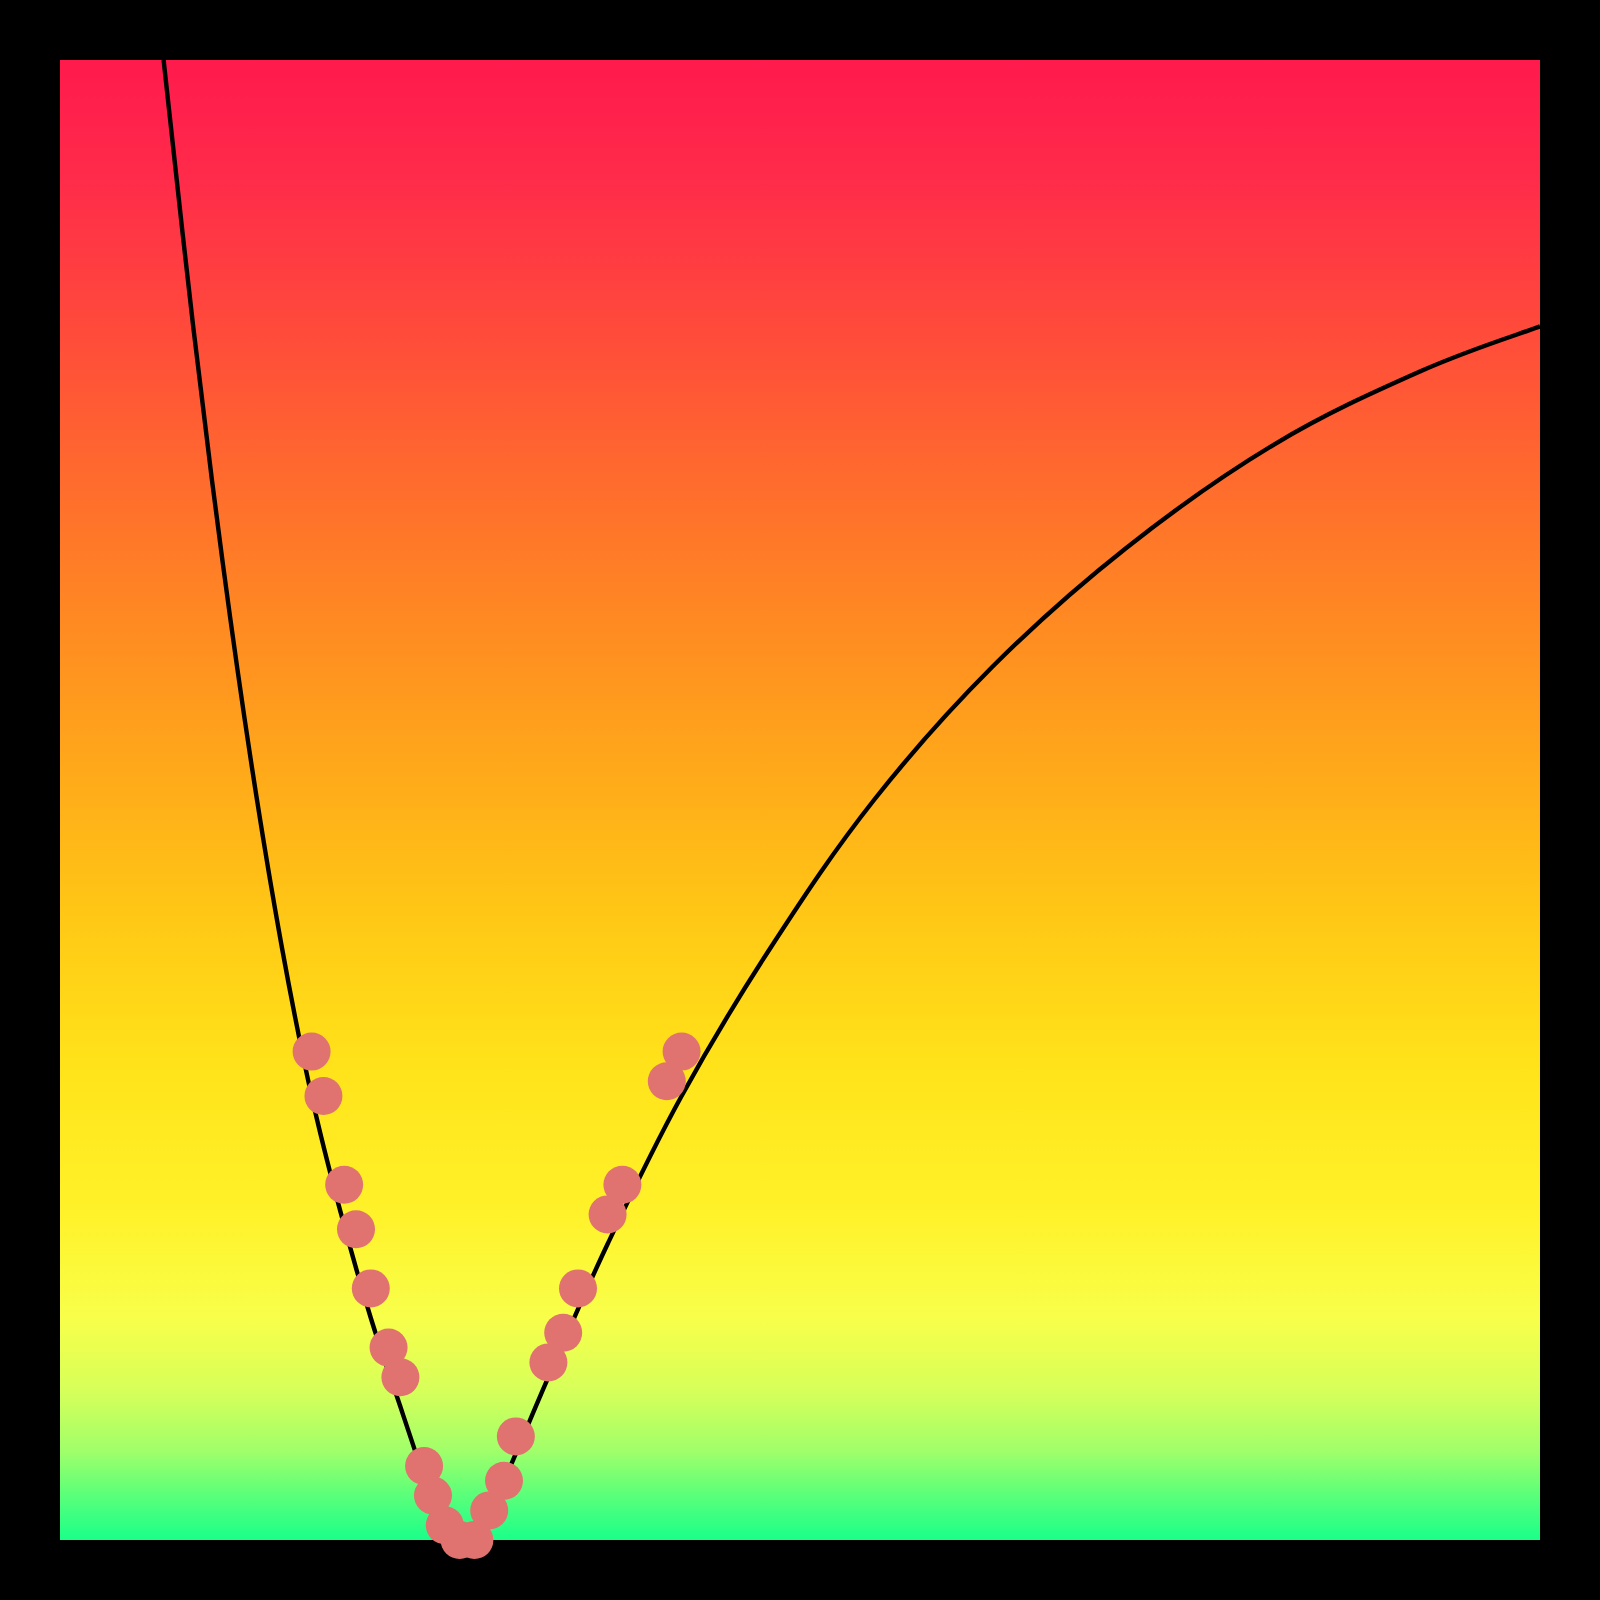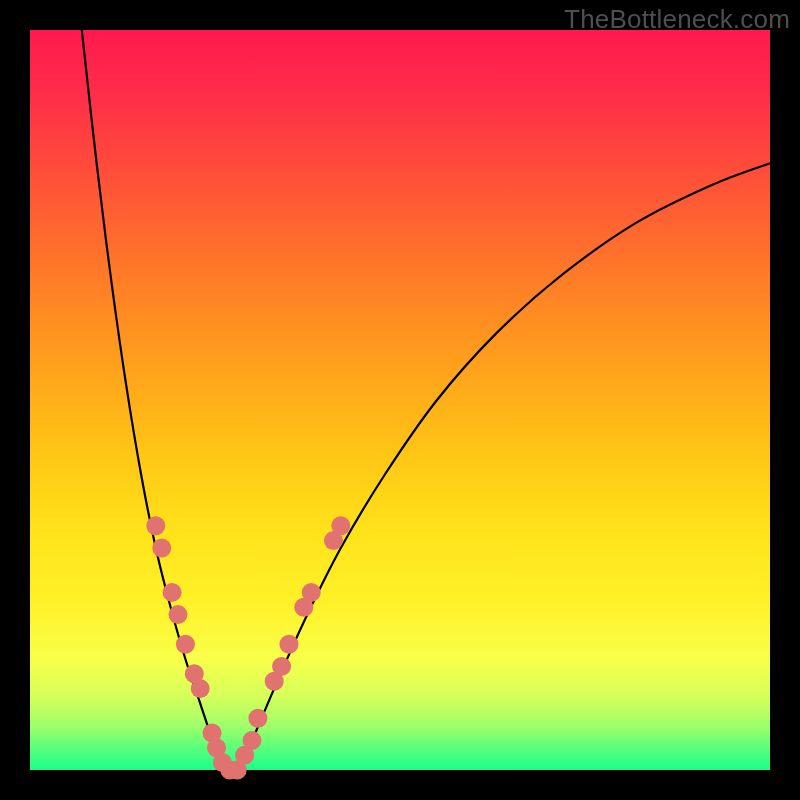--- a/index.html
+++ b/index.html
@@ -67,21 +67,20 @@
   }
   .dot {
     fill: #e0736f;
     stroke: none;
   }
 </style>
 </head>
 <body>
 
 <div class="frame">
-  <div class="watermark">TheBottleneck.com</div>
   <div class="plot-area">
     <svg class="curves" viewBox="0 0 740 740" preserveAspectRatio="none">
       <path id="left-branch" class="curve" d="M 51.80 0.00 C 54.46 23.98, 61.27 87.91, 66.60 133.20 C 71.93 178.49, 76.07 211.64, 81.40 251.60 C 86.73 291.56, 90.87 320.57, 96.20 355.20 C 101.53 389.83, 105.67 414.70, 111.00 444.00 C 116.33 473.30, 120.47 494.02, 125.80 518.00 C 131.13 541.98, 135.27 557.22, 140.60 577.20 C 145.93 597.18, 150.07 611.68, 155.40 629.00 C 160.73 646.32, 164.87 657.42, 170.20 673.40 C 175.53 689.38, 181.00 705.81, 185.00 717.80 C 189.00 729.79, 191.07 736.00, 192.40 740.00"></path>
       <path id="right-branch" class="curve" d="M 207.20 740.00 C 209.86 734.67, 215.34 725.05, 222.00 710.40 C 228.66 695.75, 234.88 679.91, 244.20 658.60 C 253.52 637.29, 261.81 617.31, 273.80 592.00 C 285.79 566.69, 296.15 544.64, 310.80 518.00 C 325.45 491.36, 337.88 470.64, 355.20 444.00 C 372.52 417.36, 387.02 395.31, 407.00 370.00 C 426.98 344.69, 443.56 326.04, 466.20 303.40 C 488.84 280.76, 507.49 264.18, 532.80 244.20 C 558.11 224.22, 580.16 208.38, 606.80 192.40 C 633.44 176.42, 656.82 166.06, 680.80 155.40 C 704.78 144.74, 729.34 137.20, 740.00 133.20"></path>
       <g id="dots">
           <circle cx="125.80" cy="495.80" r="9.5" class="dot"></circle>
           <circle cx="131.72" cy="518.00" r="9.5" class="dot"></circle>
           <circle cx="142.08" cy="562.40" r="9.5" class="dot"></circle>
           <circle cx="148.00" cy="584.60" r="9.5" class="dot"></circle>
           <circle cx="155.40" cy="614.20" r="9.5" class="dot"></circle>

